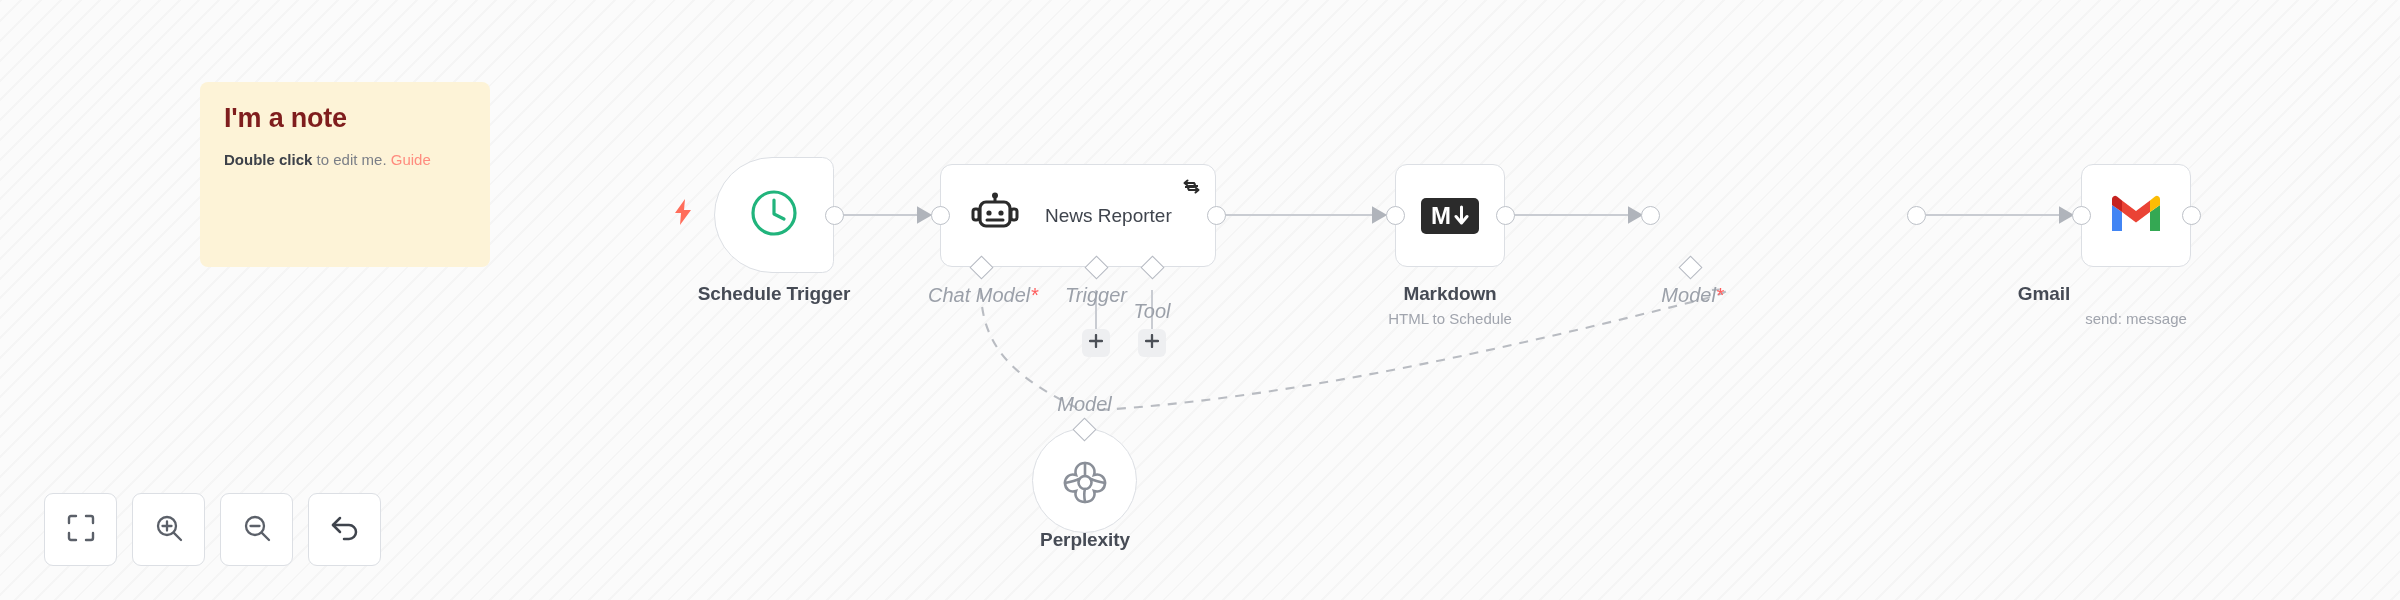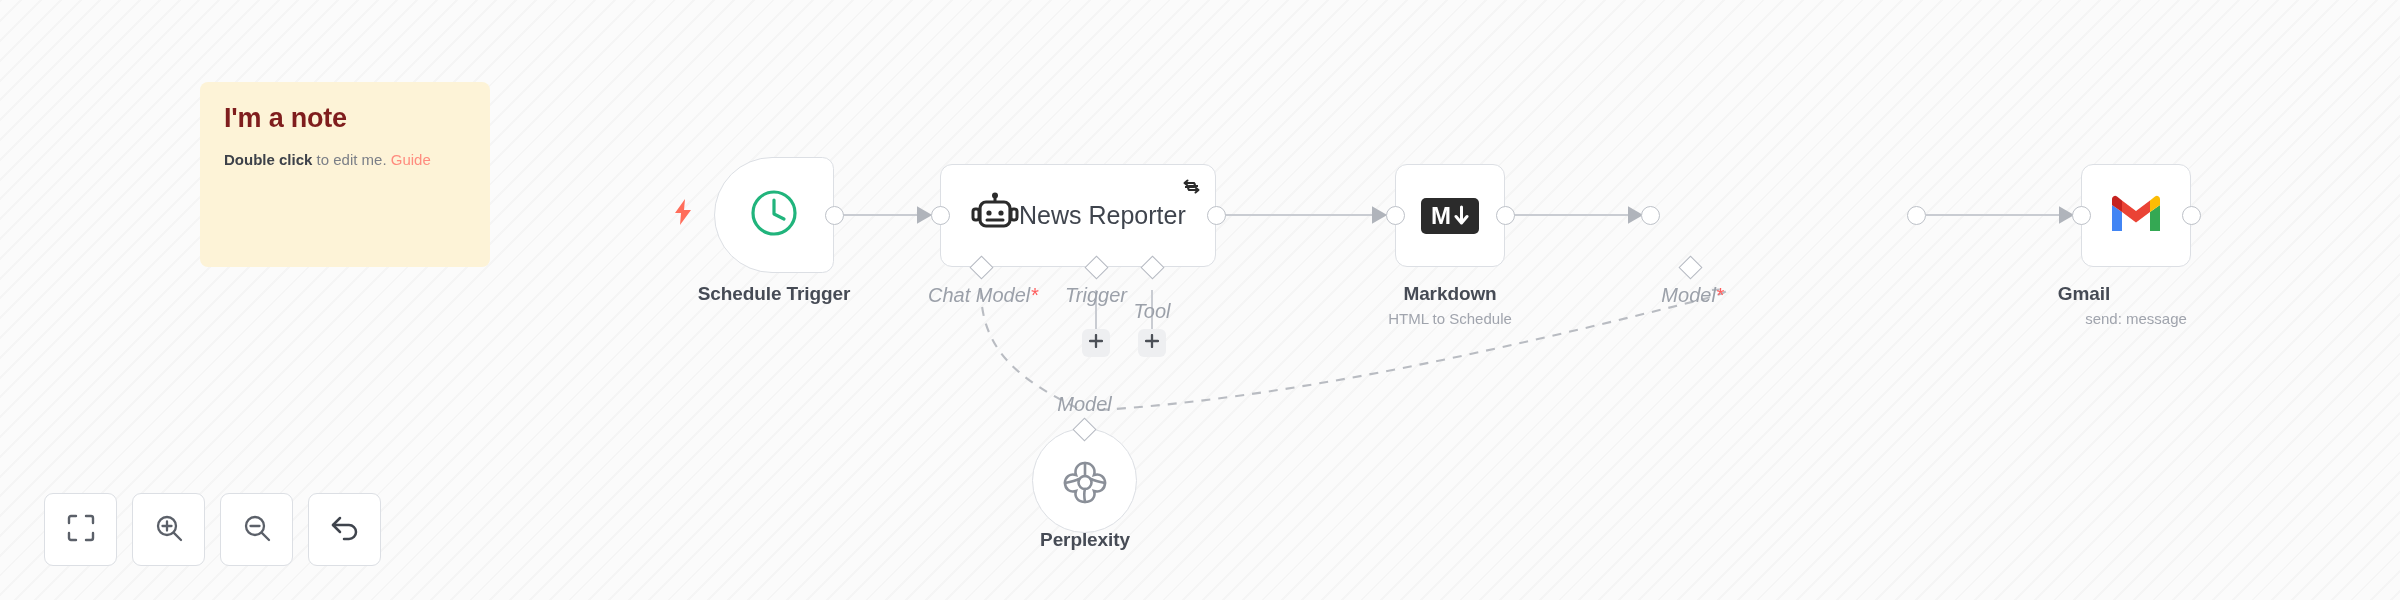--- a/index.html
+++ b/index.html
@@ -108,22 +108,23 @@
   
   .agent-inner {
     display: flex;
     align-items: center;
     width: 100%;
     height: 100%;
     padding-left: 30px;
     box-sizing: border-box;
   }
   .agent-name {
-    font-size: 25px;
+    font-size: 19px;
     color: #3f444d;
+    margin-left: 26px;
     white-space: nowrap;
   }
   .retry-badge {
     position: absolute;
     right: 14px;
     top: 12px;
   }
 
   
   .endpoint {
@@ -344,21 +345,21 @@
         <path d="M4 38 L4 12 L14 19 L14 38 Z" fill="#4285f4"></path>
         <path d="M52 38 L52 12 L42 19 L42 38 Z" fill="#34a853"></path>
         <path d="M4 12 L4 6 A3 3 0 0 1 9 3.6 L14 7.5 L14 19 Z" fill="#c5221f"></path>
         <path d="M52 12 L52 6 A3 3 0 0 0 47 3.6 L42 7.5 L42 19 Z" fill="#fbbc04"></path>
         <path d="M14 7.5 L28 18 L42 7.5 L42 19 L28 29.5 L14 19 Z" fill="#ea4335"></path>
       </svg>
     </span>
   </div>
   <div class="endpoint" style="left:2072px; top:206px;"></div>
   <div class="endpoint" style="left:2182px; top:206px;"></div>
-  <div class="node-label" style="left:1984px; top:283px; width:200px;">Gmail</div>
+  <div class="node-label" style="left:1944px; top:283px; width:200px;">Gmail</div>
   <div class="node-sublabel" style="left:2016px; top:310px; width:240px;">send: message</div>
 
   <div class="node node-round" style="left:1032px; top:428px; width:105px; height:105px;">
     <span>
       <svg width="50" height="50" viewBox="0 0 50 50" xmlns="http://www.w3.org/2000/svg">
         <g fill="none" stroke="#8a8f98" stroke-width="2.6" stroke-linecap="round">
           <path d="M25 9 C32 9 36 15 34 21 C40 19 45 23 45 29 C45 35 40 39 34 37
                    C36 43 32 48 25 48 C18 48 14 43 16 37 C10 39 5 35 5 29
                    C5 23 10 19 16 21 C14 15 18 9 25 9 Z"></path>
           <circle cx="25" cy="28.5" r="6.5"></circle>

